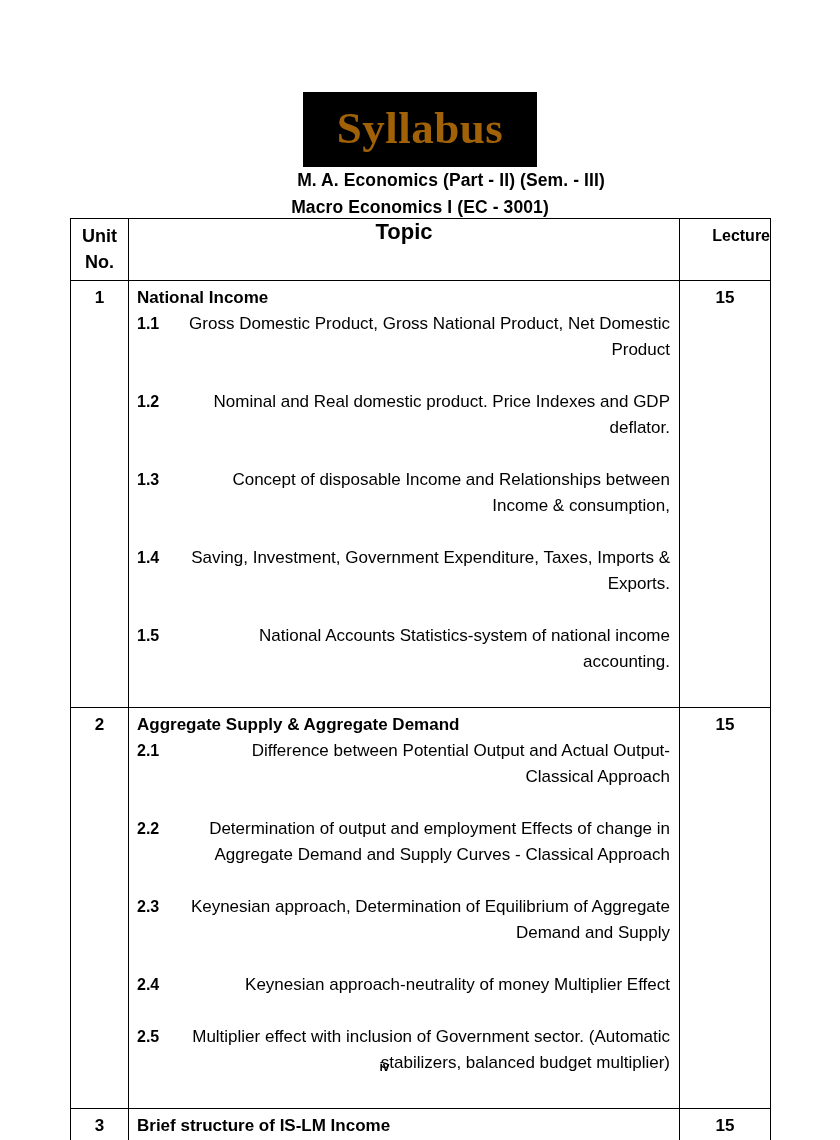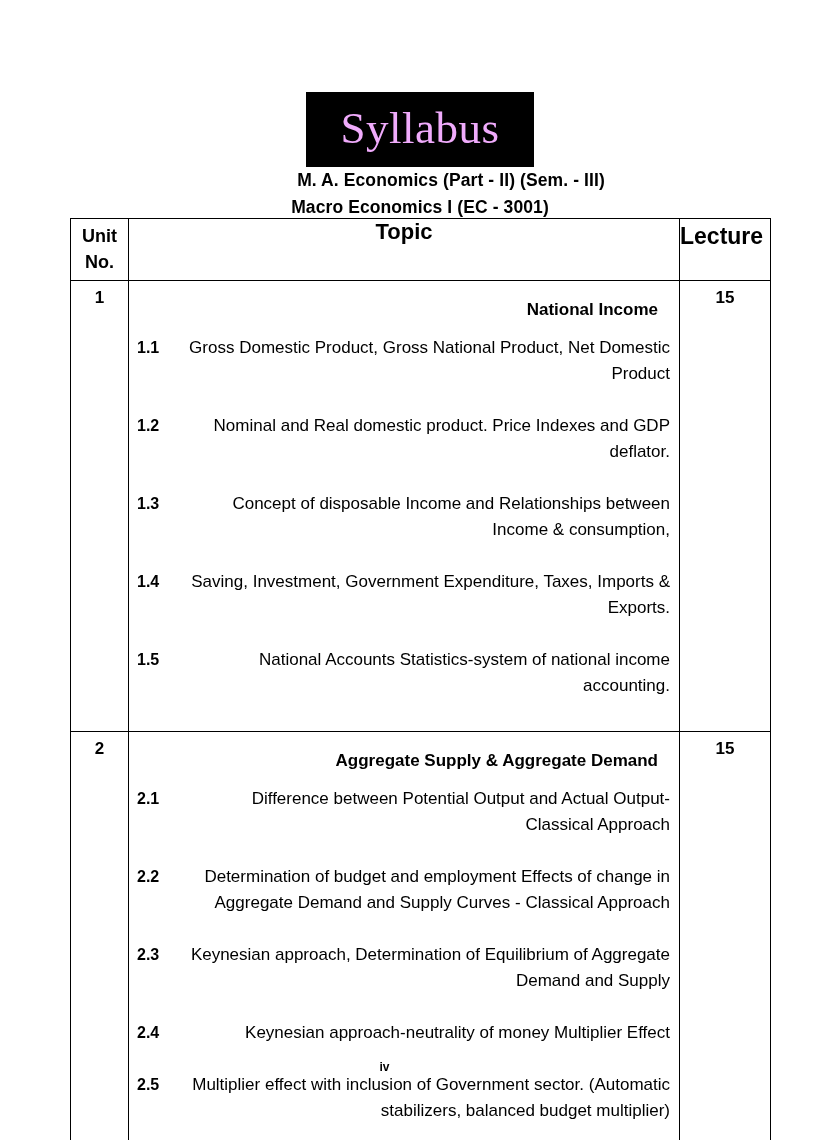--- a/index.html
+++ b/index.html
@@ -28,23 +28,23 @@
   .title-wrap {
     position: absolute;
     left: 0;
     top: 92px;
     width: 840px;
     text-align: center;
   }
   .title-box {
     display: inline-block;
     background: #000000;
-    color: #f0abfc;
+    color: #a16207;
     font-family: "Liberation Serif", "DejaVu Serif", serif;
-    font-weight: normal;
+    font-weight: bold;
     font-size: 45px;
     line-height: 1;
     padding: 14px 34px 16px 34px;
     letter-spacing: 0.5px;
   }
 
   
   .subhead {
     position: absolute;
     left: 0;
@@ -85,23 +85,23 @@
   }
   .hdr-topic {
     vertical-align: bottom;
     text-align: center;
     font-weight: bold;
     font-size: 22px;
     line-height: 26px;
     padding: 0 0 5px 0 !important;
   }
   .hdr-lecture {
-    text-align: left;
-    font-weight: bold;
-    font-size: 23px;
+    text-align: right;
+    font-weight: bold;
+    font-size: 16px;
     line-height: 26px;
     padding: 4px 0 0 0 !important;
   }
 
   
   .cell-unit {
     text-align: center;
     font-weight: bold;
     font-size: 17px;
     line-height: 26px;
@@ -115,22 +115,21 @@
     padding: 4px 0 0 0 !important;
   }
   .cell-topic {
     padding: 4px 9px 6px 8px !important;
   }
 
   .unit-title {
     font-weight: bold;
     font-size: 17px;
     line-height: 26px;
-    margin: 12px;
-    text-align: right;
+    margin: 0;
   }
 
   .sub-list {
     margin: 0;
     padding: 0;
     list-style: none;
   }
   .sub-item {
     position: relative;
     padding-left: 47px;
@@ -234,21 +233,21 @@
           <td class="cell-unit">2</td>
           <td class="cell-topic">
             <div class="unit-title">Aggregate Supply &amp; Aggregate Demand</div>
             <ul class="sub-list">
               <li class="sub-item nojust">
                 <span class="num">2.1</span>
                 <span class="txt">Difference between Potential Output and Actual Output- Classical Approach</span>
               </li>
               <li class="sub-item nojust">
                 <span class="num">2.2</span>
-                <span class="txt">Determination of budget and employment Effects of change in Aggregate Demand and Supply Curves - Classical Approach</span>
+                <span class="txt">Determination of output and employment Effects of change in Aggregate Demand and Supply Curves - Classical Approach</span>
               </li>
               <li class="sub-item nojust">
                 <span class="num">2.3</span>
                 <span class="txt">Keynesian approach, Determination of Equilibrium of Aggregate Demand and Supply</span>
               </li>
               <li class="sub-item nojust">
                 <span class="num">2.4</span>
                 <span class="txt">Keynesian approach-neutrality of money Multiplier Effect</span>
               </li>
               <li class="sub-item nojust">

